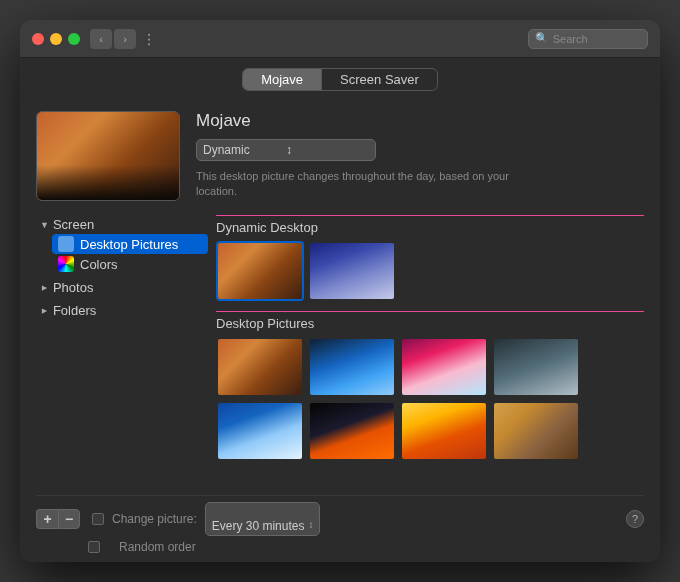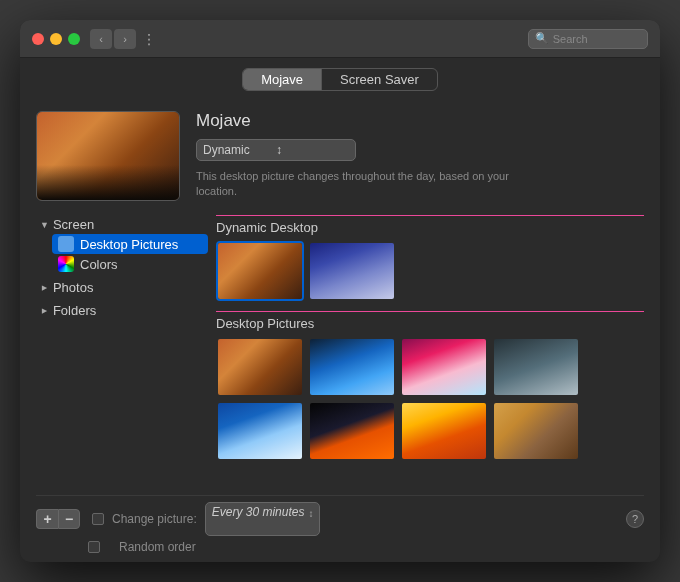--- a/index.html
+++ b/index.html
@@ -191,21 +191,21 @@
 
     .dropdown-select {
       display: flex;
       align-items: center;
       background: #4a4a4a;
       border: 1px solid #666;
       border-radius: 5px;
       height: 22px;
       padding: 0 6px;
       margin-bottom: 8px;
-      width: 160px;
+      width: 180px;
       cursor: pointer;
     }
 
     .dropdown-select span {
       font-size: 12px;
       color: #ccc;
       flex: 1;
     }
 
     .dropdown-arrow {
@@ -408,29 +408,28 @@
     .checkbox {
       width: 12px;
       height: 12px;
       border: 1px solid #666;
       border-radius: 2px;
       background: #3a3a3a;
     }
 
     .interval-select {
       display: flex;
-      align-items: flex-end;
+      align-items: flex-start;
       background: #4a4a4a;
       border: 1px solid #666;
       border-radius: 5px;
       height: 20px;
       padding: 16px 6px;
       cursor: pointer;
       gap: 4px;
-      font-style: italic;
     }
 
     .interval-select span {
       font-size: 12px;
       color: #ccc;
     }
 
     .help-btn {
       width: 18px;
       height: 18px;

